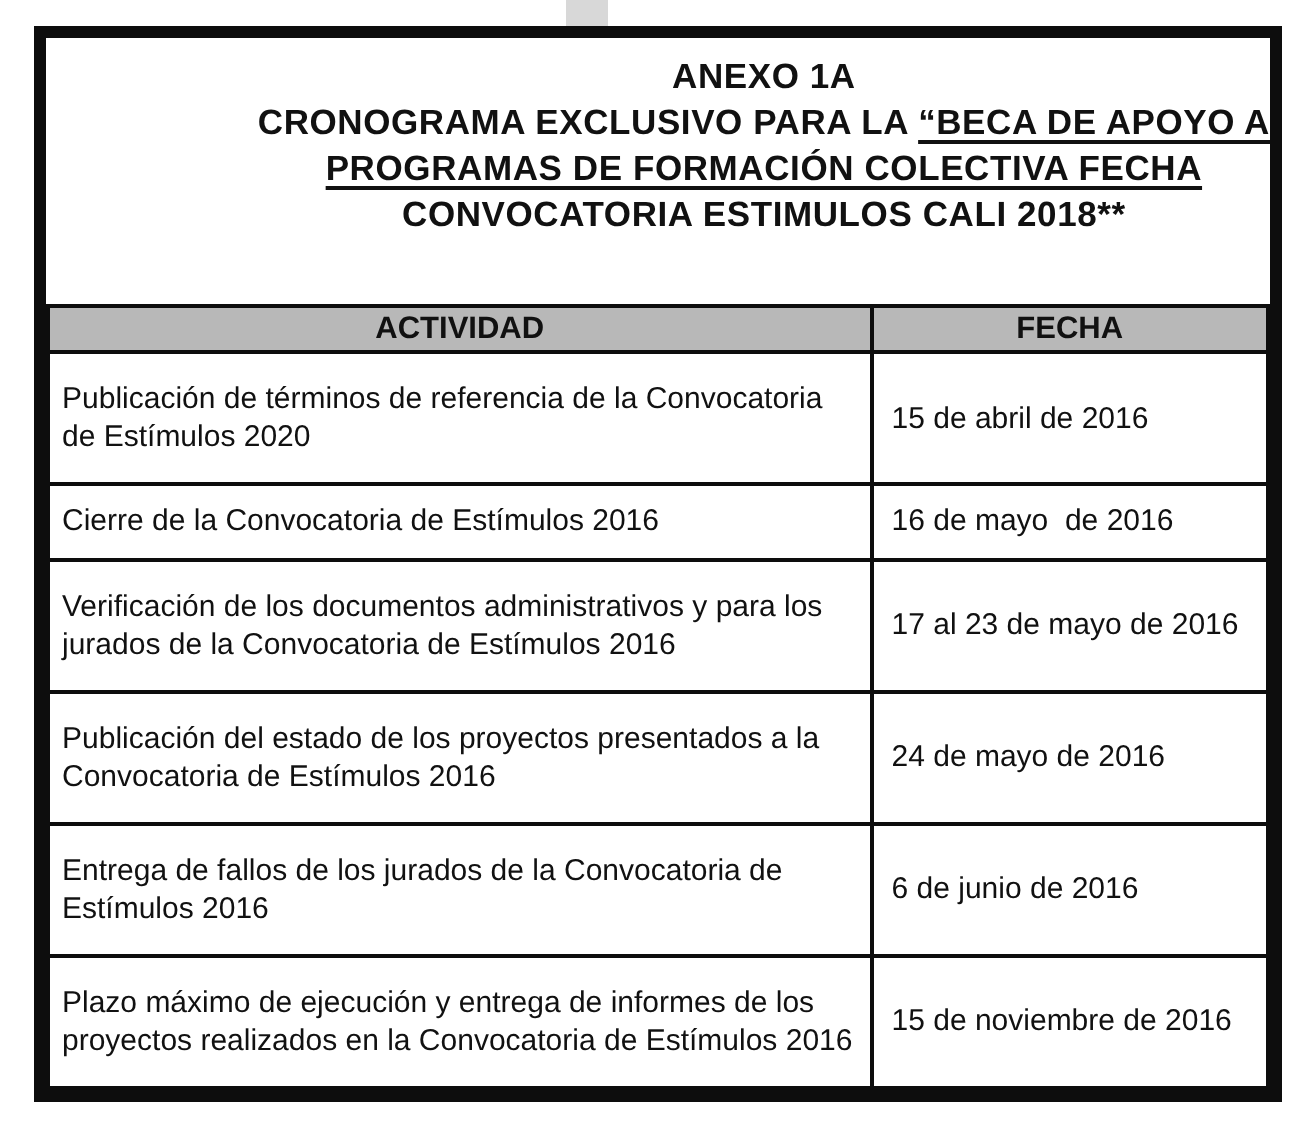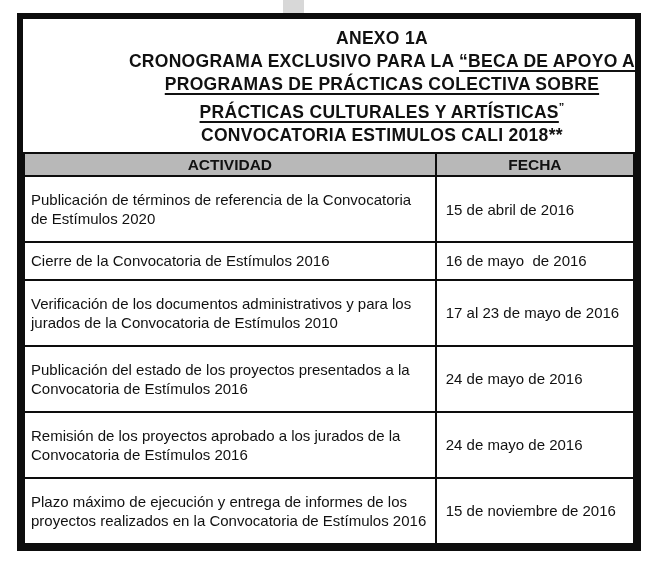--- a/index.html
+++ b/index.html
@@ -105,22 +105,21 @@
 <body>
 
 <div class="page">
   <div class="scan-artifact"></div>
 
   <div class="frame">
 
     <div class="title-block">
       <div class="t-line">ANEXO 1A</div>
       <div class="t-line"><span>CRONOGRAMA EXCLUSIVO PARA LA </span><span class="u">“BECA DE APOYO A</span></div>
-      <div class="t-line"><span class="u">PROGRAMAS DE PRÁCTICAS COLECTIVA SOBRE</span></div>
-      <div class="t-line"><span class="u">PRÁCTICAS CULTURALES Y ARTÍSTICAS</span><span class="quote-suffix">”</span></div>
+      <div class="t-line"><span class="u">PROGRAMAS DE FORMACIÓN COLECTIVA FECHA</span></div>
       <div class="t-line">CONVOCATORIA ESTIMULOS CALI 2018**</div>
     </div>
 
     <div class="table-wrap">
       <table class="schedule">
         <colgroup>
           <col class="col-act">
           <col class="col-fecha">
         </colgroup>
         <thead>
@@ -132,30 +131,30 @@
         <tbody id="schedule-body">
             <tr>
               <td class="act">Publicación de términos de referencia de la Convocatoria de Estímulos 2020</td>
               <td class="fecha">15 de abril de 2016</td>
             </tr>
             <tr>
               <td class="act">Cierre de la Convocatoria de Estímulos 2016</td>
               <td class="fecha">16 de mayo  de 2016</td>
             </tr>
             <tr>
-              <td class="act">Verificación de los documentos administrativos y para los jurados de la Convocatoria de Estímulos 2010</td>
+              <td class="act">Verificación de los documentos administrativos y para los jurados de la Convocatoria de Estímulos 2016</td>
               <td class="fecha">17 al 23 de mayo de 2016</td>
             </tr>
             <tr>
               <td class="act">Publicación del estado de los proyectos presentados a la Convocatoria de Estímulos 2016</td>
               <td class="fecha">24 de mayo de 2016</td>
             </tr>
             <tr>
-              <td class="act">Remisión de los proyectos aprobado a los jurados de la Convocatoria de Estímulos 2016</td>
-              <td class="fecha">24 de mayo de 2016</td>
+              <td class="act">Entrega de fallos de los jurados de la Convocatoria de Estímulos 2016</td>
+              <td class="fecha">6 de junio de 2016</td>
             </tr>
             <tr>
               <td class="act">Plazo máximo de ejecución y entrega de informes de los proyectos realizados en la Convocatoria de Estímulos 2016</td>
               <td class="fecha">15 de noviembre de 2016</td>
             </tr>
           </tbody>
       </table>
     </div>
 
   </div>

